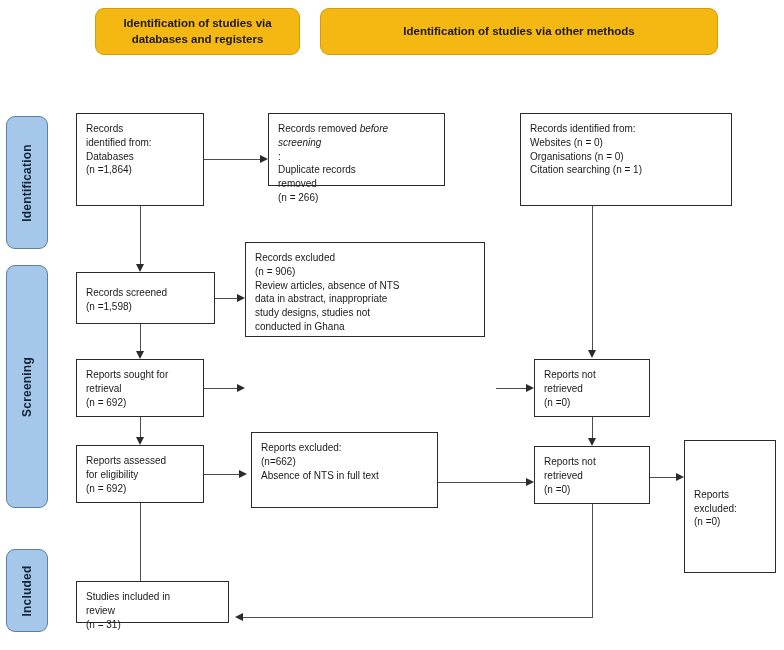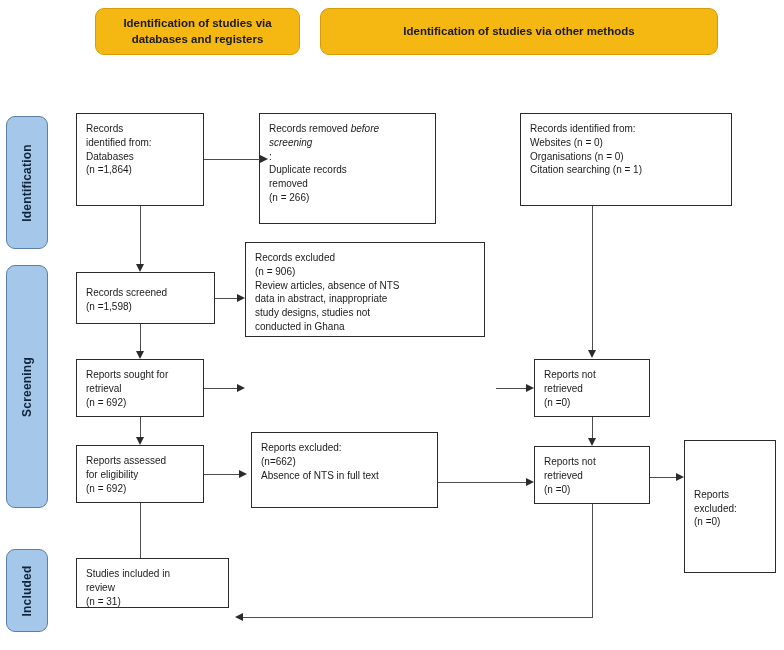--- a/index.html
+++ b/index.html
@@ -115,21 +115,21 @@
 
   <div class="stage" style="left:6px; top:549px; width:42px; height:83px;">
     <span>Included</span>
   </div>
 
   <div class="box" style="left:76px; top:113px; width:128px; height:93px;">Records
 identified from:
     Databases
    (n =1,864)</div>
 
-  <div class="box" style="left:259px; top:113px; width:177px; height:111px; white-space:normal;">
+  <div class="box" style="left:268px; top:113px; width:177px; height:73px; white-space:normal;">
     <span>Records removed </span><span class="ital">before</span><span class="ital" style="display:block;">screening</span><span style="white-space:pre-line;">:
     Duplicate records
 removed
    (n = 266)</span>
   </div>
 
   <div class="box" style="left:520px; top:113px; width:212px; height:93px;">Records identified from:
     Websites (n = 0)
     Organisations (n = 0)
     Citation searching (n = 1)</div>
@@ -205,17 +205,17 @@
   <div class="line h" style="left:650px; top:477px; width:26px;"></div>
   <div class="arrow right" style="left:676px; top:472.5px;"></div>
 
   <div class="line v" style="left:140px; top:503px; height:78px;"></div>
   <div class="arrow down" style="left:135.5px; top:581px;"></div>
 
   <div class="line v" style="left:592px; top:504px; height:113px;"></div>
   <div class="line h" style="left:243px; top:617px; width:350px;"></div>
   <div class="arrow left" style="left:235px; top:612.5px;"></div>
 
-  <div class="box" style="left:76px; top:558px; width:153px; height:50px;">Studies included in
+  <div class="box" style="left:76px; top:581px; width:153px; height:42px;">Studies included in
 review
 (n = 31)</div>
 
 </div>
 
 </body></html>

